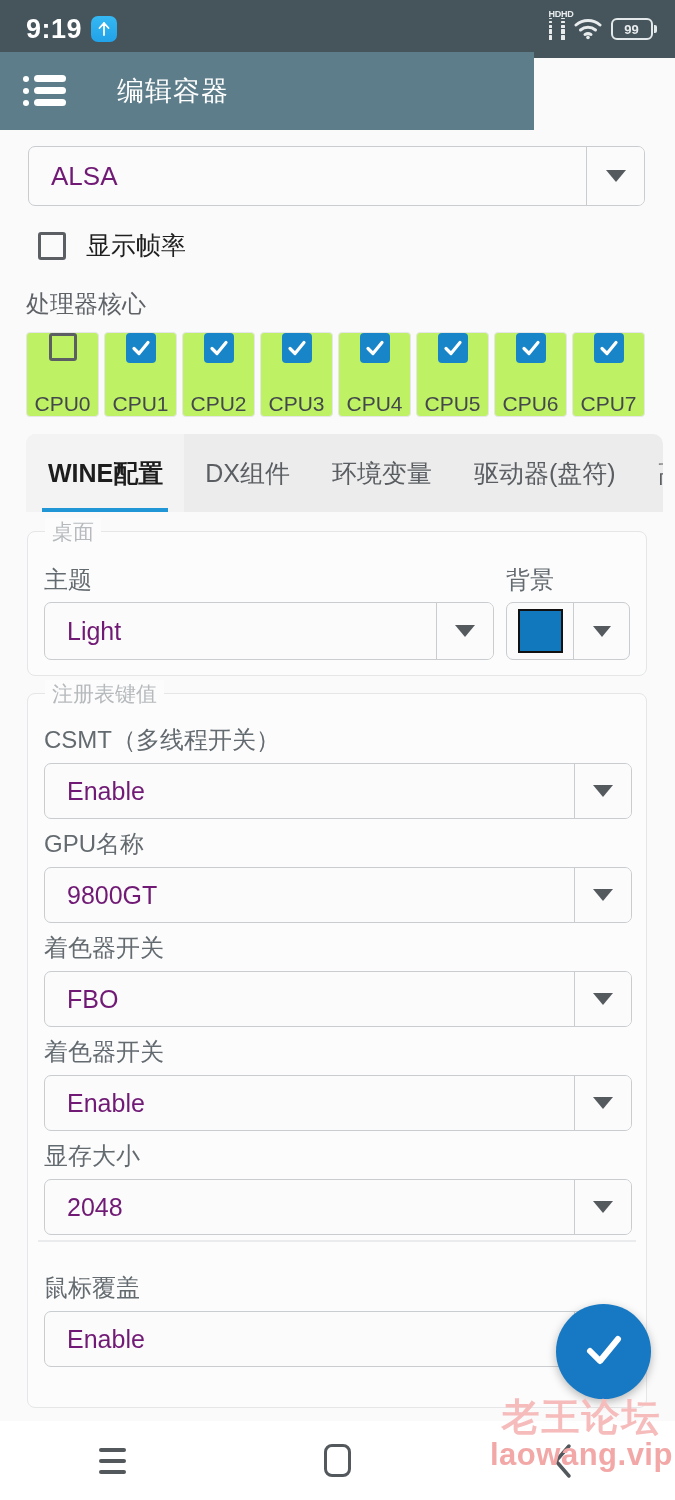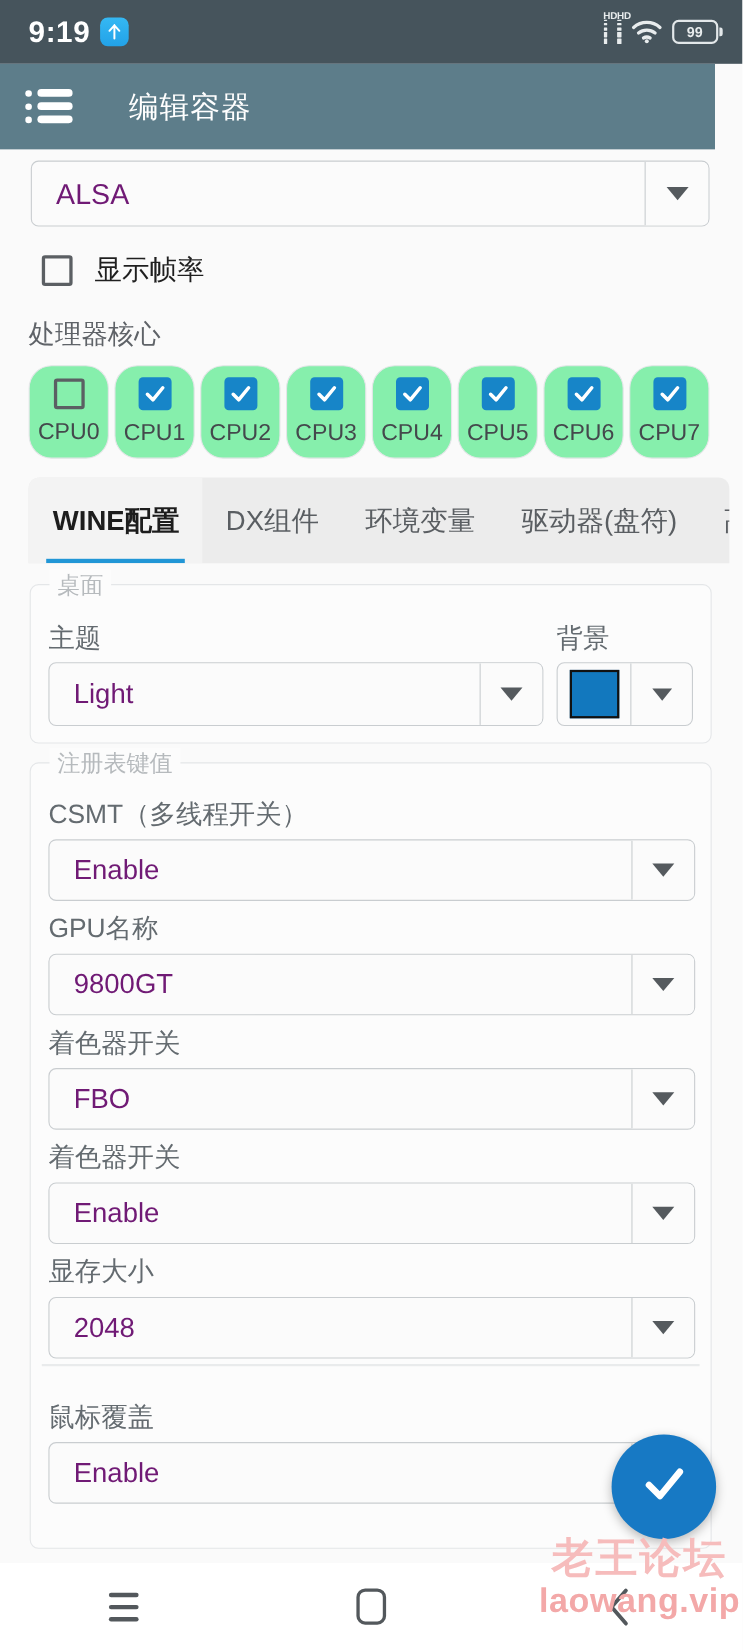--- a/index.html
+++ b/index.html
@@ -57,22 +57,22 @@
     display: flex; align-items: center; justify-content: center;
   }
   .battery .lvl { font-size: 13px; color: #e8eced; font-weight: bold; }
   .battery .tip {
     width: 3px; height: 8px; background: #e3e8ea;
     border-radius: 0 2px 2px 0; margin-left: 1.5px;
   }
 
   
   .app-bar {
-    position: absolute; top: 58px; left: 0;
-    width: 650px; height: 78px;
+    position: absolute; top: 52px; left: 0;
+    width: 534px; height: 78px;
     background: #5d7d8a;
     display: flex; align-items: center;
     padding-left: 23px;
   }
   .menu-icon { width: 46px; height: 38px; position: relative; }
   .menu-icon .row {
     position: absolute; left: 0; display: flex; align-items: center; gap: 5px;
   }
   .menu-icon .row:nth-child(1) { top: 3px; }
   .menu-icon .row:nth-child(2) { top: 15px; }
@@ -138,24 +138,24 @@
   .cpu-head {
     position: absolute; top: 152px; left: 26px;
     font-size: 24px; color: #5f6368;
   }
   .cpu-row {
     position: absolute; top: 196px; left: 26px;
     display: flex; gap: 5px;
   }
   .cpu-card {
     width: 73px; height: 85px;
-    border: 1.5px solid #e4e6e8; border-radius: 21px;
-    background: #86efac;
+    border: 1.5px solid #e4e6e8; border-radius: 4px;
+    background: #bef264;
     display: flex; flex-direction: column;
-    align-items: center; justify-content: center; gap: 9px;
+    align-items: center; justify-content: space-between; gap: 9px;
   }
   .cpu-card .lab { font-size: 21px; color: #44484c; }
 
   
   .tab-bar {
     position: absolute; top: 298px; left: 26px;
     width: 637px; height: 78px;
     background: #ececec; border-radius: 10px 10px 0 0;
     display: flex; align-items: flex-end;
     overflow: hidden;

